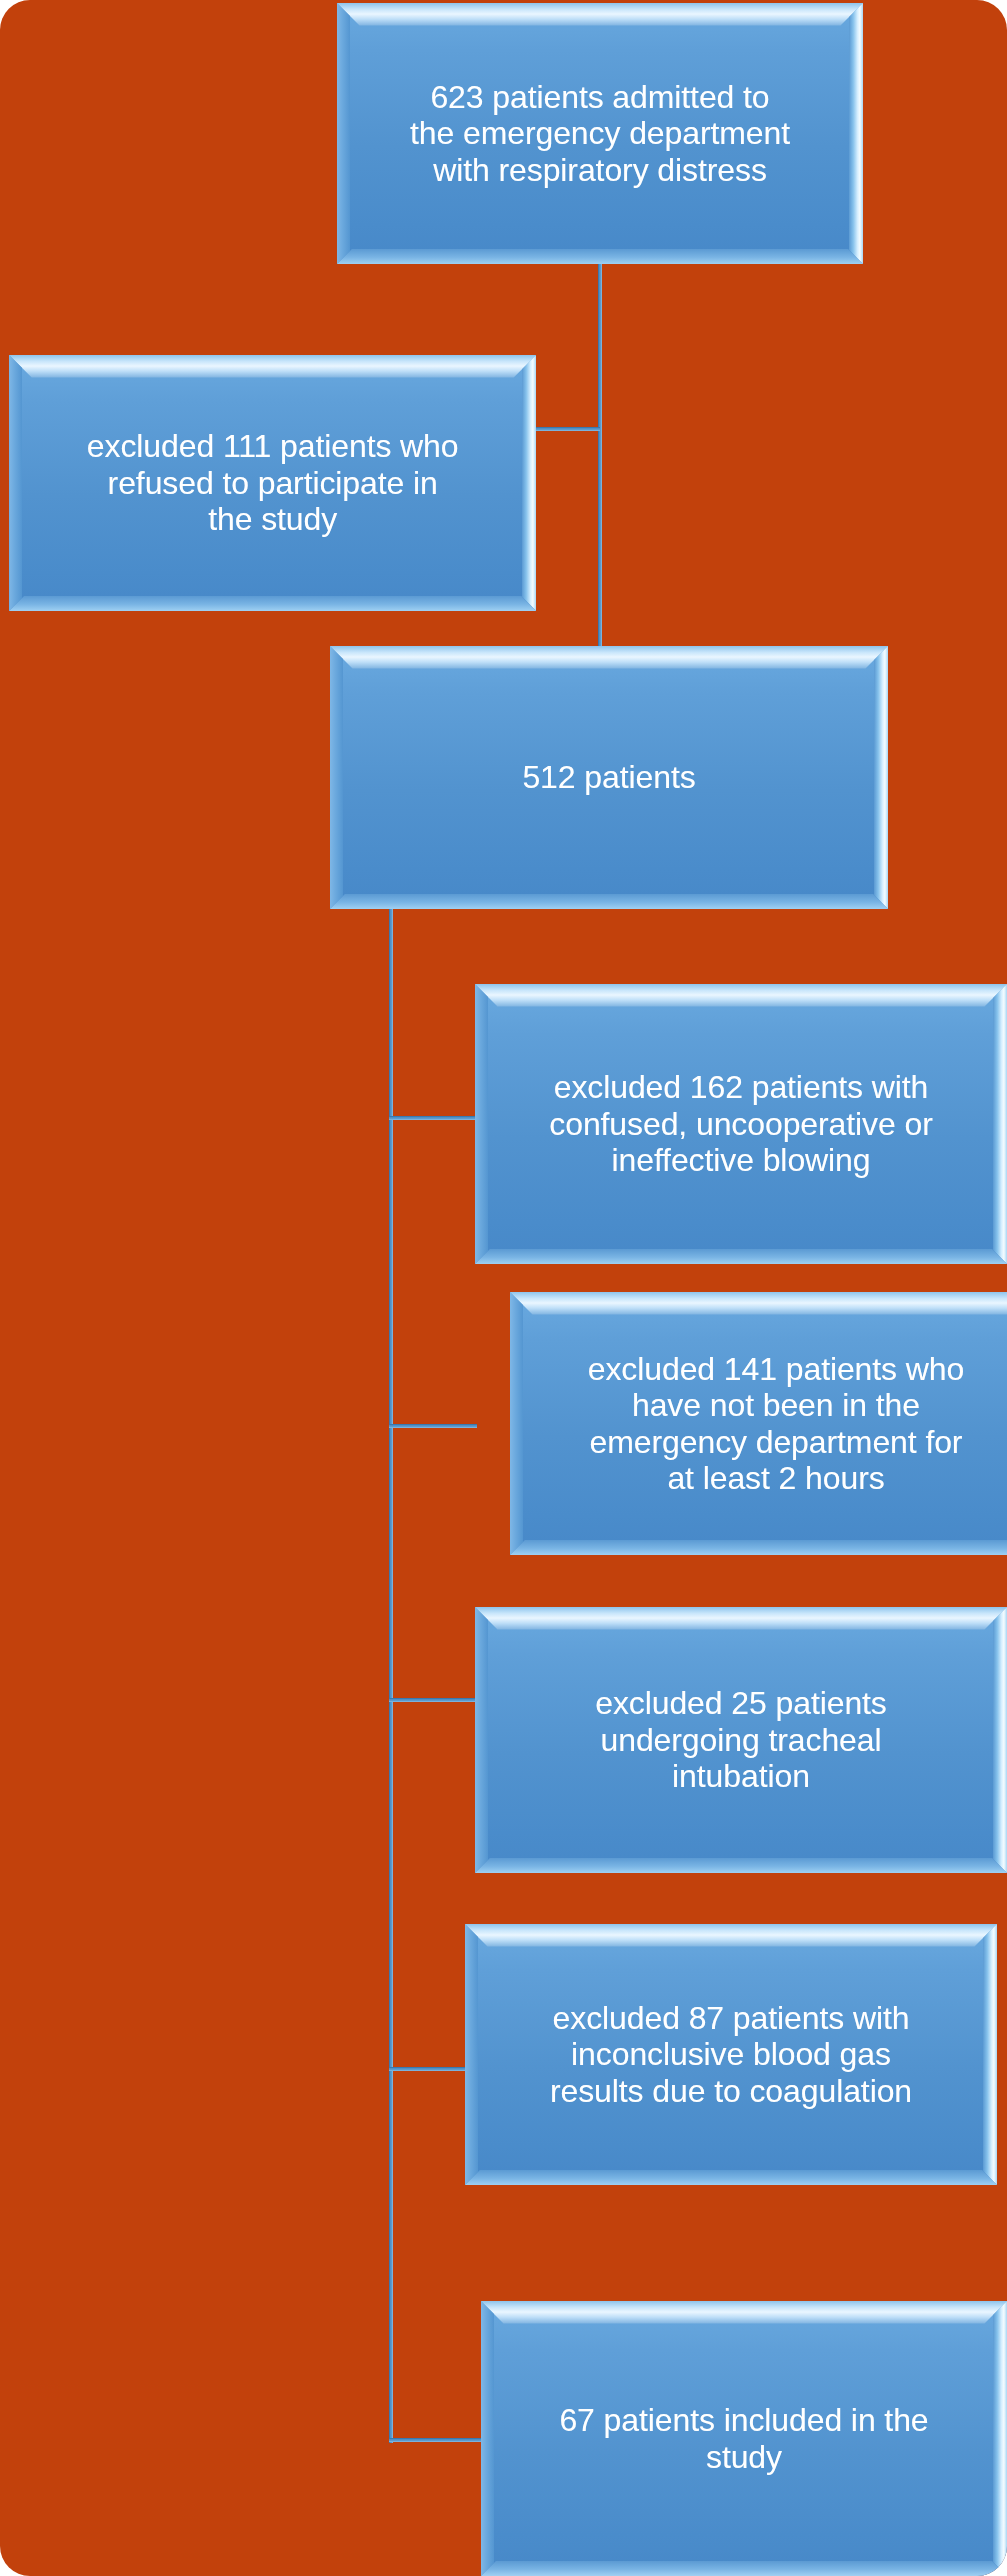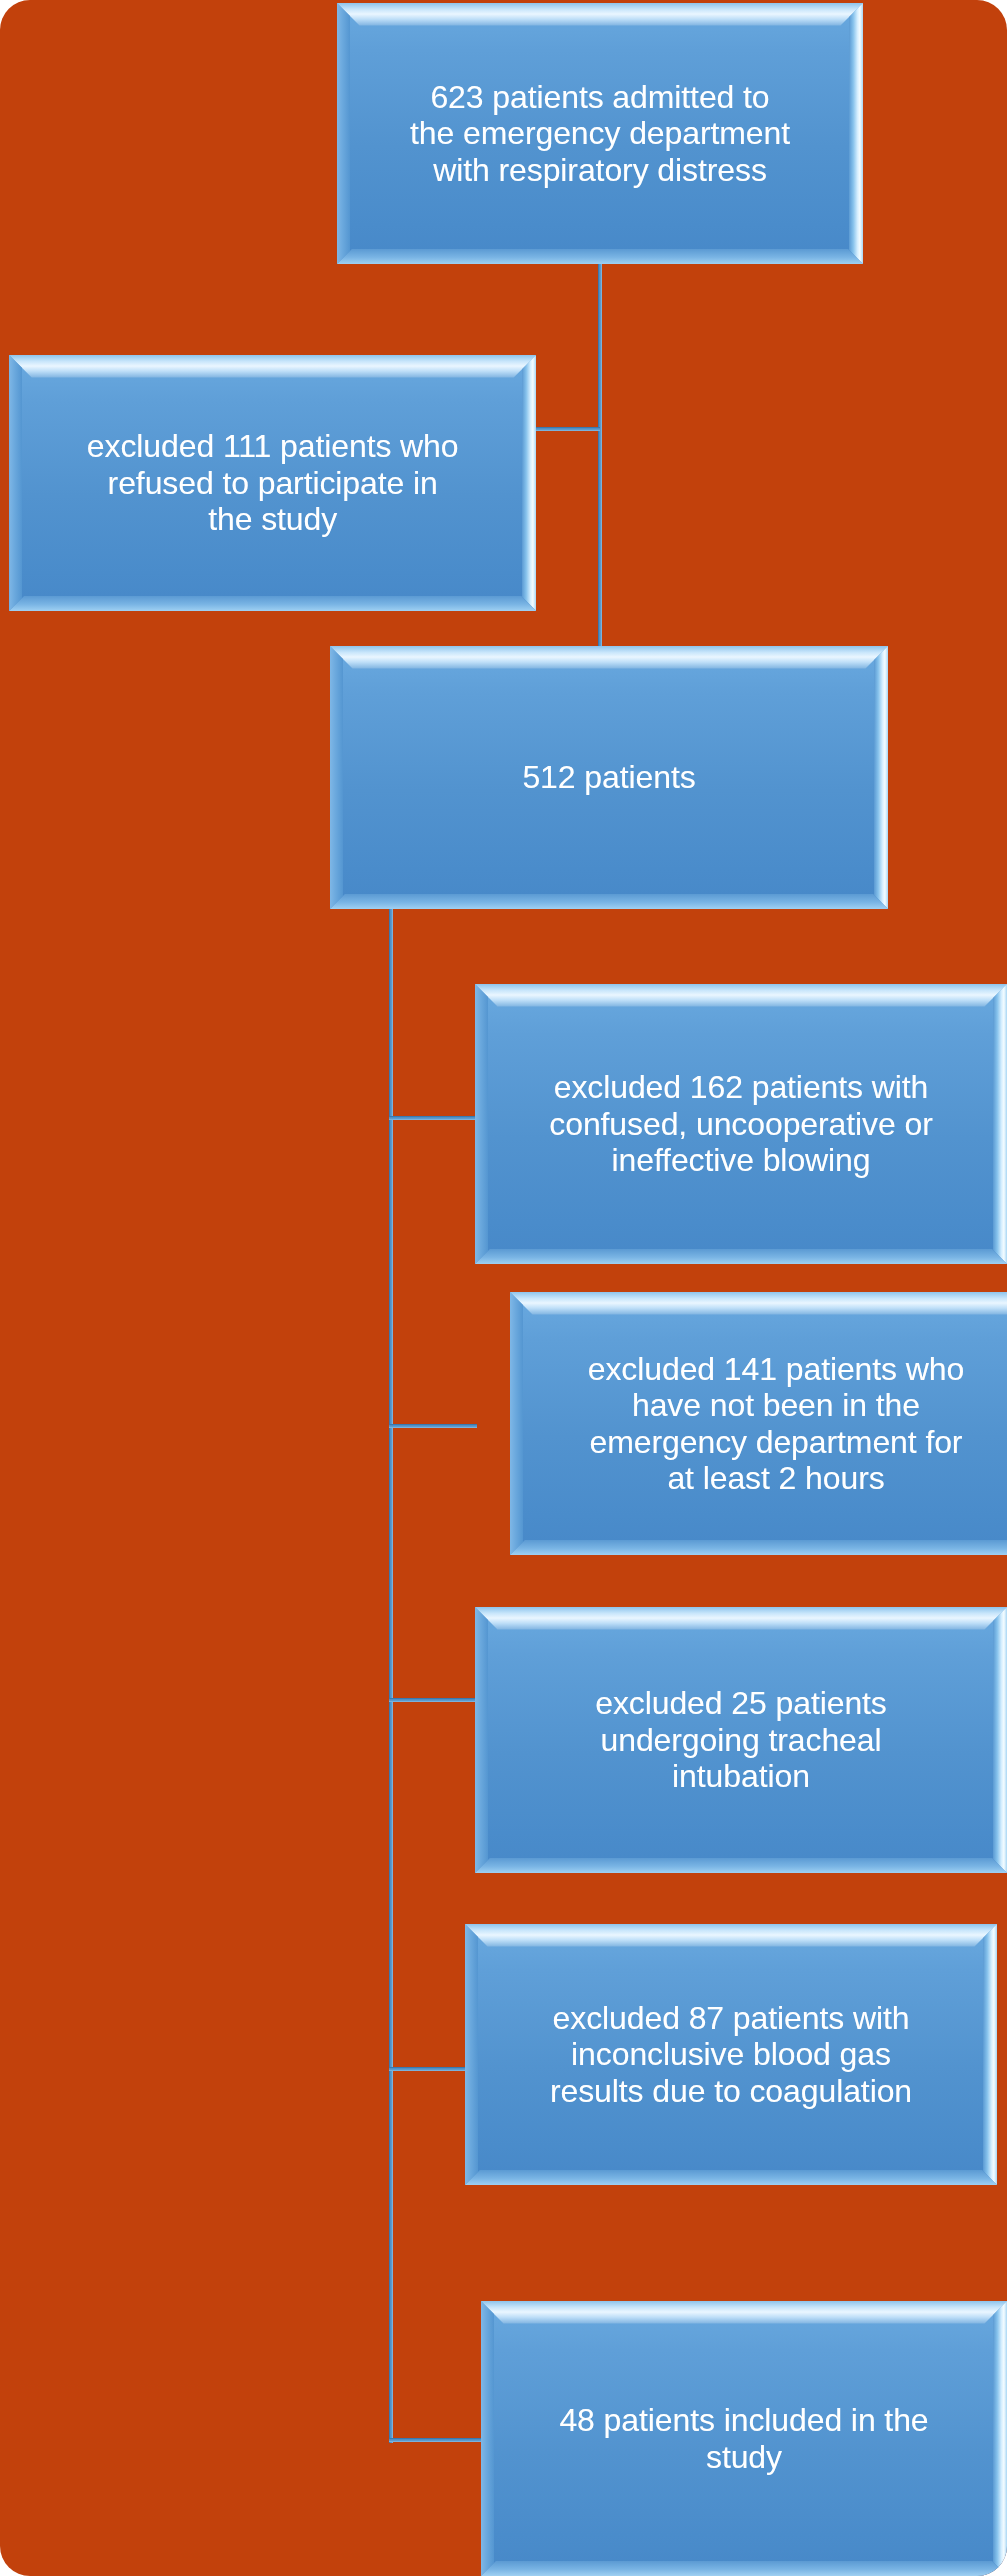--- a/index.html
+++ b/index.html
@@ -196,18 +196,18 @@
     <span class="label">excluded 87 patients with
 inconclusive blood gas
 results due to coagulation</span>
   </div>
 
   <div class="box" id="box-included">
     <span class="bev-top"></span>
     <span class="bev-left"></span>
     <span class="bev-right"></span>
     <span class="bev-bottom"></span>
-    <span class="label">48 patients included in the
+    <span class="label">67 patients included in the
 study</span>
   </div>
 
 </div>
 
 
 </body></html>

